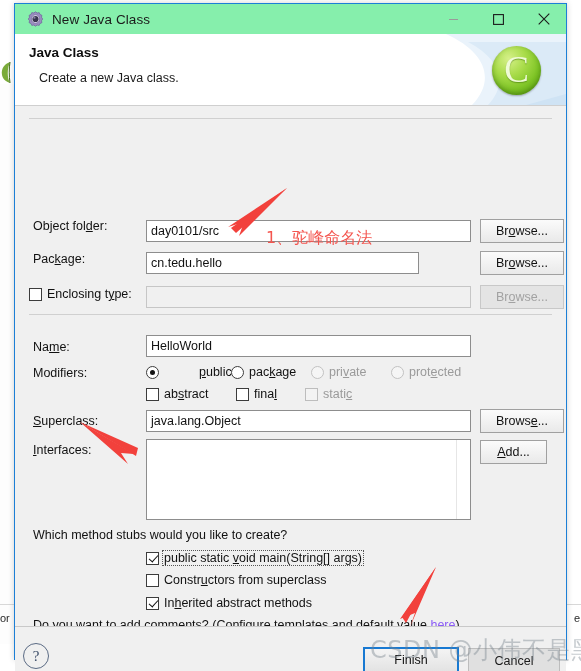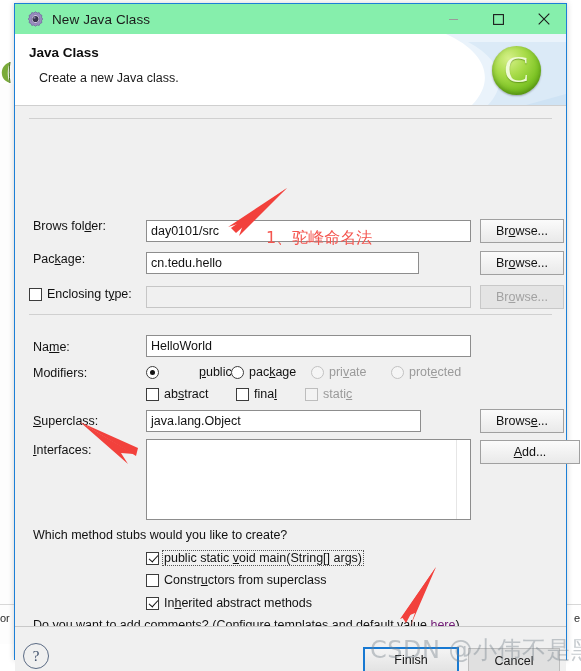--- a/index.html
+++ b/index.html
@@ -186,21 +186,21 @@
   }
   .listbox .divider {
     position: absolute; right: 13px; top: 0; bottom: 0;
     width: 1px; background: #e6e6e6;
   }
 
   .focusdots {
     border: 1px dotted #555; padding: 0px 1px; margin-left: 1px;
   }
 
-  .link { color: #701a75; text-decoration: underline; cursor: pointer; }
+  .link { color: #8b5cf6; text-decoration: underline; cursor: pointer; }
 
   
   .footer {
     position: relative; height: 64px; background: #f0f0f0;
     border-top: 1px solid #c9c9c9;
   }
   .helpicon {
     position: absolute; left: 8px; top: 16px;
     width: 24px; height: 24px; border-radius: 50%;
     border: 1.5px solid #5b6b84; color: #3c4d68;
@@ -312,21 +312,21 @@
     <div class="banner-icon">
       <span class="c-glyph">C</span>
     </div>
   </div>
 
   <div class="content">
 
     <div class="sep" style="left:14px; right:14px; top:12px;"></div>
 
     <div class="row" style="left:18px; top:113px;">
-      <span class="lbl"><span>Brows fol</span><span class="mn">d</span><span>er:</span></span>
+      <span class="lbl"><span>Object fol</span><span class="mn">d</span><span>er:</span></span>
     </div>
     <div class="field" style="position:absolute; left:131px; top:114px; width:325px;">
       <span>day0101/src</span>
     </div>
     <div class="btn" style="position:absolute; left:465px; top:113px; width:84px;">
       <span><span>Br</span><span class="mn">o</span><span>wse...</span></span>
     </div>
 
     <div class="row" style="left:18px; top:146px;">
       <span class="lbl"><span>Pac</span><span class="mn">k</span><span>age:</span></span>
@@ -388,34 +388,34 @@
       <span class="lbl" style="margin-left:5px;"><span>fina</span><span class="mn">l</span><span></span></span>
     </div>
     <div class="row" style="left:290px; top:281px;">
       <span class="cb dis"></span>
       <span class="lbl dis" style="margin-left:5px;"><span>stati</span><span class="mn">c</span><span></span></span>
     </div>
 
     <div class="row" style="left:18px; top:308px;">
       <span class="lbl"><span class="mn">S</span><span>uperclass:</span></span>
     </div>
-    <div class="field" style="position:absolute; left:131px; top:304px; width:275px;">
+    <div class="field" style="position:absolute; left:131px; top:304px; width:325px;">
       <span>java.lang.Object</span>
     </div>
     <div class="btn" style="position:absolute; left:465px; top:303px; width:84px;">
       <span><span>Brows</span><span class="mn">e</span><span>...</span></span>
     </div>
 
     <div class="row" style="left:18px; top:337px;">
       <span class="lbl"><span class="mn">I</span><span>nterfaces:</span></span>
     </div>
     <div class="listbox" style="left:131px; top:333px; width:325px; height:81px;">
       <div class="divider"></div>
     </div>
-    <div class="btn" style="position:absolute; left:465px; top:334px; width:100px;">
+    <div class="btn" style="position:absolute; left:465px; top:334px; width:67px;">
       <span><span class="mn">A</span><span>dd...</span></span>
     </div>
 
     <div class="row" style="left:18px; top:422px;">
       <span class="lbl">Which method stubs would you like to create?</span>
     </div>
 
     <div class="row" style="left:131px; top:444px;">
       <span class="cb on"></span>
       <span class="lbl focusdots" style="margin-left:3px;"><span>public static </span><span class="mn">v</span><span>oid main(String[] args)</span></span>

